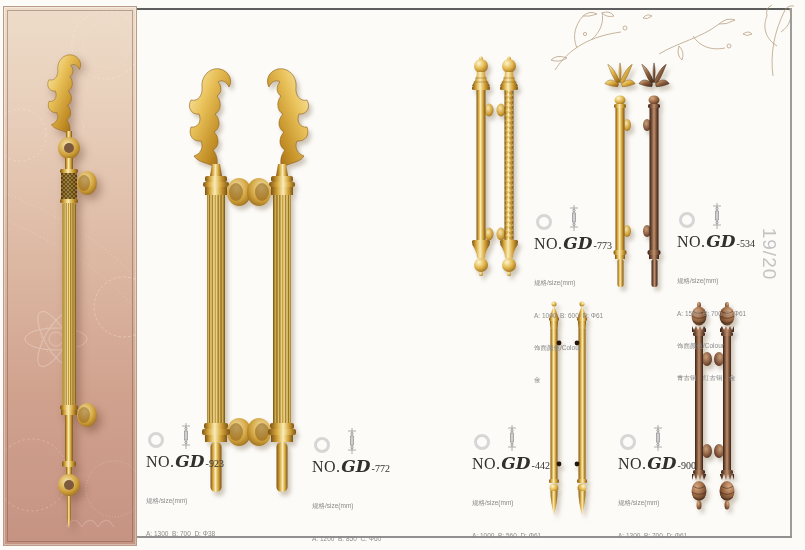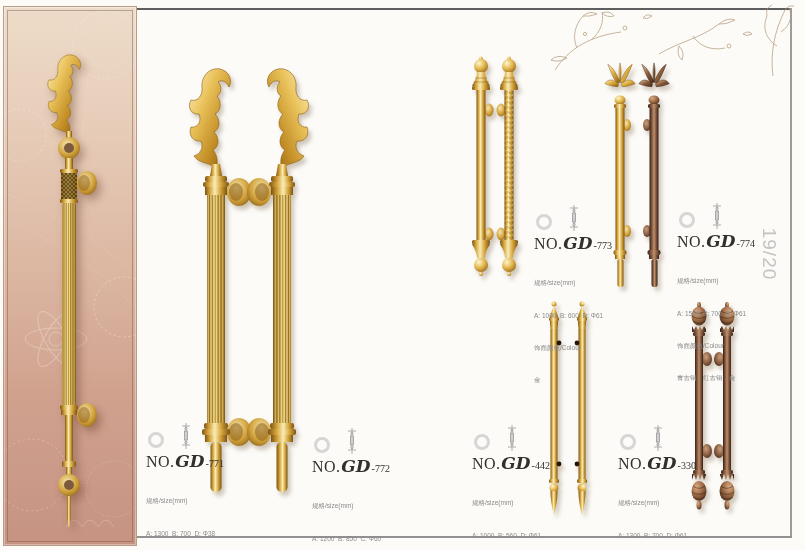--- a/index.html
+++ b/index.html
@@ -325,21 +325,21 @@
           <line x1="2" y1="4" x2="10" y2="4"></line>
             <line x1="2" y1="23" x2="10" y2="23"></line>
           <circle cx="6" cy="6.5" r="1.2"></circle>
             <circle cx="6" cy="20.5" r="1.2"></circle>
         </g>
       </svg>
     </div>
     <div class="code">
       <span class="code-prefix">NO.</span>
         <span class="code-script">GD</span>
-        <span class="code-number">-771</span>
+        <span class="code-number">-923</span>
     </div>
     <div class="specs">
       <div>规格/size(mm)</div>
       <div>A: 1300  B: 700  D: Φ38</div>
       
       
     </div>
   </div>
 
   <div class="plabel" style="left:312px; top:425px;">
@@ -407,21 +407,21 @@
           <line x1="2" y1="4" x2="10" y2="4"></line>
             <line x1="2" y1="23" x2="10" y2="23"></line>
           <circle cx="6" cy="6.5" r="1.2"></circle>
             <circle cx="6" cy="20.5" r="1.2"></circle>
         </g>
       </svg>
     </div>
     <div class="code">
       <span class="code-prefix">NO.</span>
         <span class="code-script">GD</span>
-        <span class="code-number">-774</span>
+        <span class="code-number">-534</span>
     </div>
     <div class="specs">
       <div>规格/size(mm)</div>
       <div>A: 1500  B: 700  D: Φ61</div>
       <div>饰面颜色/Colour</div>
       <div>青古铜，红古铜，金</div>
     </div>
   </div>
 
   <div class="plabel" style="left:472px; top:422px;">
@@ -461,21 +461,21 @@
           <line x1="2" y1="4" x2="10" y2="4"></line>
             <line x1="2" y1="23" x2="10" y2="23"></line>
           <circle cx="6" cy="6.5" r="1.2"></circle>
             <circle cx="6" cy="20.5" r="1.2"></circle>
         </g>
       </svg>
     </div>
     <div class="code">
       <span class="code-prefix">NO.</span>
         <span class="code-script">GD</span>
-        <span class="code-number">-330</span>
+        <span class="code-number">-900</span>
     </div>
     <div class="specs">
       <div>规格/size(mm)</div>
       <div>A: 1300  B: 700  D: Φ61</div>
       
       
       
     </div>
   </div>
 

